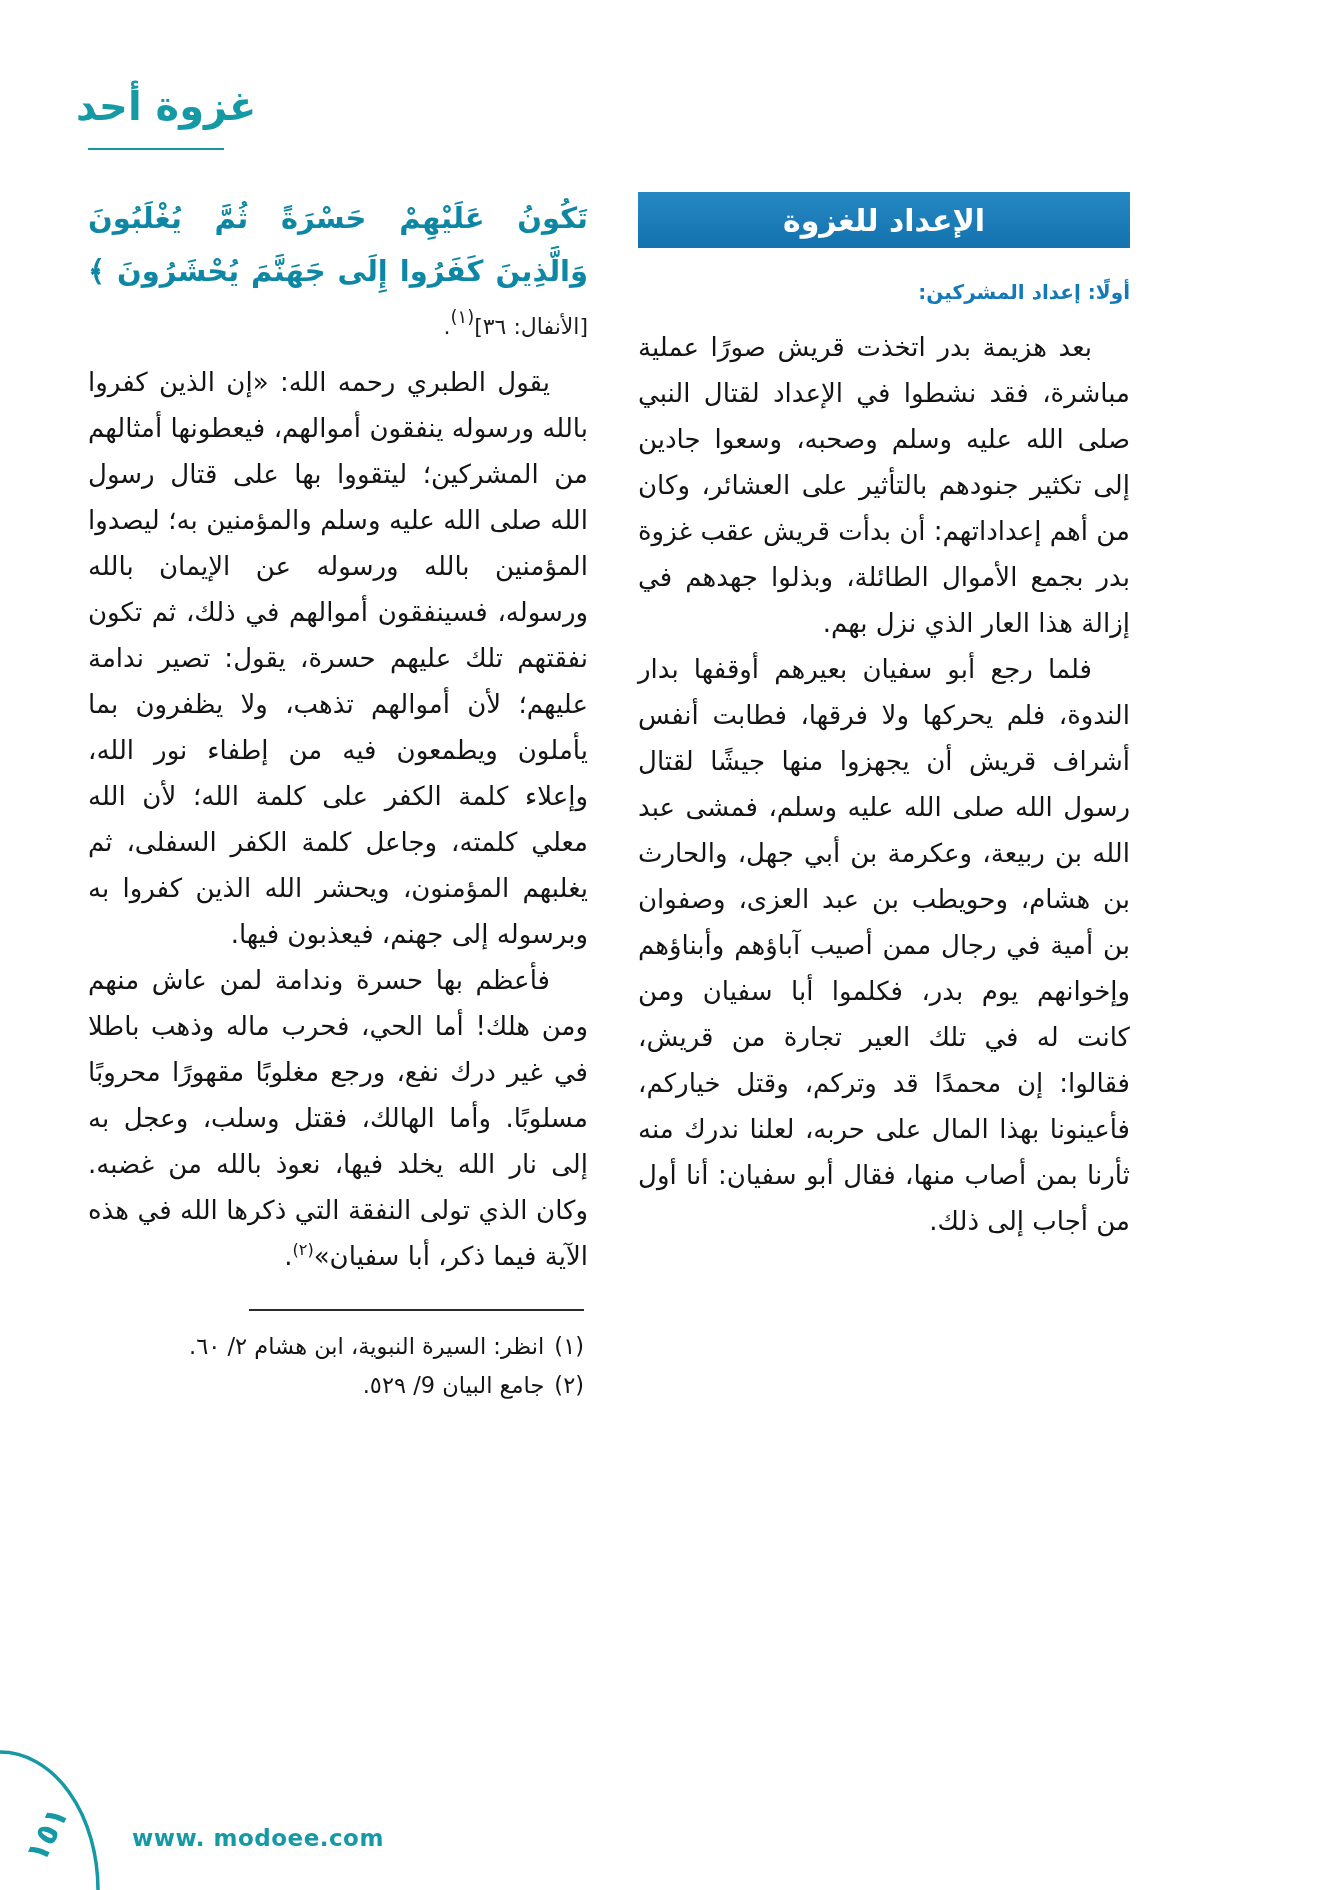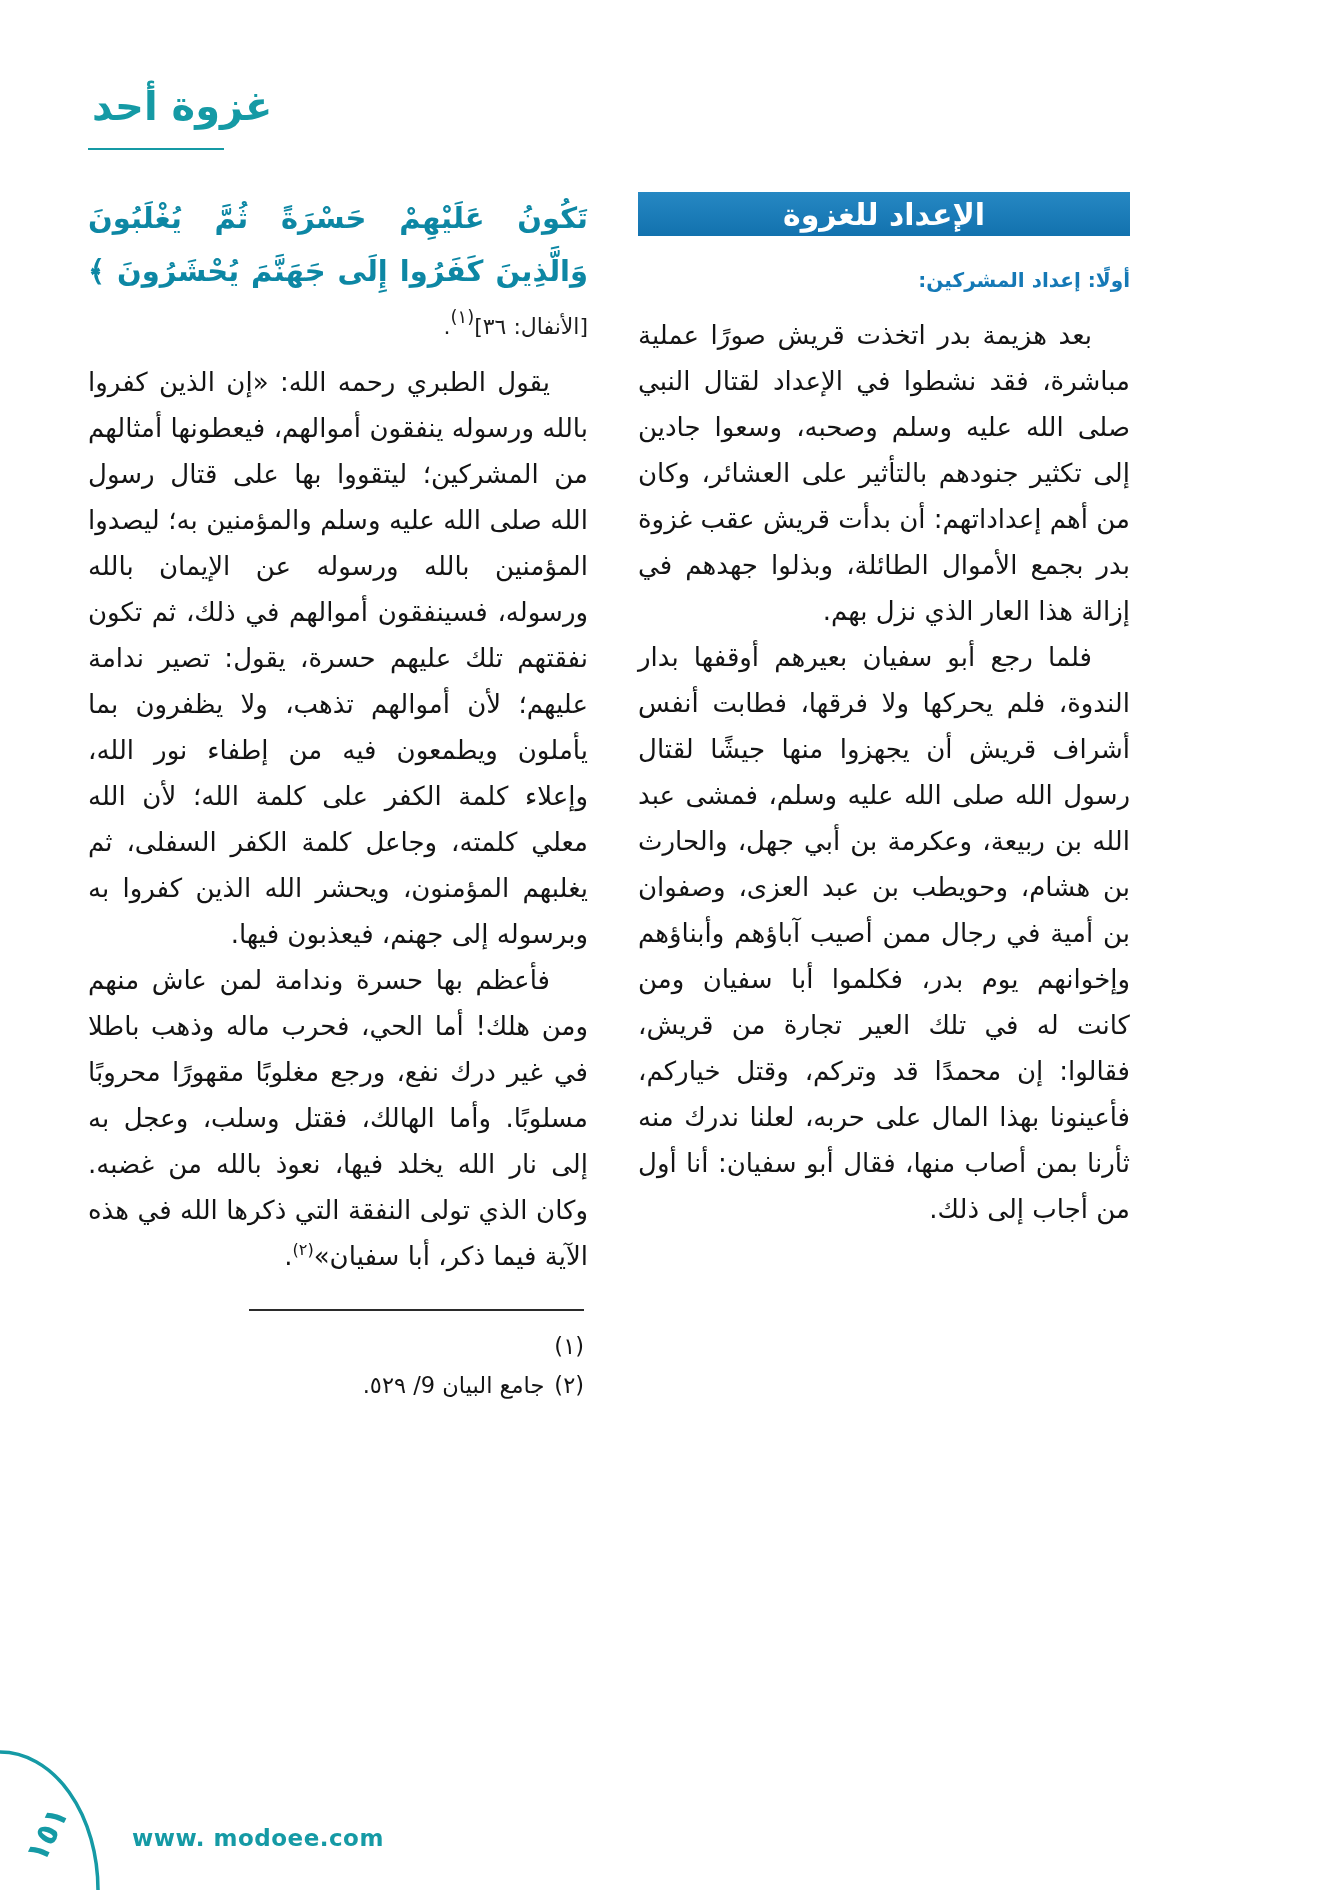--- a/index.html
+++ b/index.html
@@ -14,21 +14,21 @@
     background:#ffffff;
     font-family:"DejaVu Sans",sans-serif;
     color:var(--ink);
     position:relative;
     overflow:hidden;
   }
   .page{position:absolute;inset:0;}
 
   
   .chapter-title{
-    position:absolute;top:86px;left:92px;
+    position:absolute;top:86px;left:76px;
     color:var(--teal);
     font-size:40px;font-weight:bold;
     letter-spacing:1px;
     direction:rtl;
     line-height:1;
   }
   .chapter-rule{
     position:absolute;top:148px;left:88px;width:136px;height:0;
     border-top:2.5px solid var(--teal);
   }
@@ -37,21 +37,21 @@
   .columns{
     position:absolute;top:192px;left:88px;width:1042px;
     display:flex;gap:50px;direction:rtl;
     align-items:flex-start;
   }
   .col{direction:rtl;}
   .col-right{width:492px;}
   .col-left{width:500px;}
 
   .banner{
-    width:100%;height:44px;
+    width:100%;height:56px;
     background:linear-gradient(180deg,#2688c3 0%,#1272ae 100%);
     color:#ffffff;
     display:flex;align-items:center;justify-content:center;
     font-size:30px;font-weight:bold;
     margin-bottom:30px;
   }
   .subheading{
     color:var(--blue);
     font-size:20px;font-weight:bold;
     margin-bottom:18px;
@@ -147,20 +147,21 @@
       </p>
       <p class="body indent">يقول الطبري رحمه الله: «إن الذين كفروا بالله ورسوله ينفقون أموالهم، فيعطونها أمثالهم من المشركين؛ ليتقووا بها على قتال رسول الله صلى الله عليه وسلم والمؤمنين به؛ ليصدوا المؤمنين بالله ورسوله عن الإيمان بالله ورسوله، فسينفقون أموالهم في ذلك، ثم تكون نفقتهم تلك عليهم حسرة، يقول: تصير ندامة عليهم؛ لأن أموالهم تذهب، ولا يظفرون بما يأملون ويطمعون فيه من إطفاء نور الله، وإعلاء كلمة الكفر على كلمة الله؛ لأن الله معلي كلمته، وجاعل كلمة الكفر السفلى، ثم يغلبهم المؤمنون، ويحشر الله الذين كفروا به وبرسوله إلى جهنم، فيعذبون فيها.</p>
       <p class="body indent">
         <span>فأعظم بها حسرة وندامة لمن عاش منهم ومن هلك! أما الحي، فحرب ماله وذهب باطلا في غير درك نفع، ورجع مغلوبًا مقهورًا محروبًا مسلوبًا. وأما الهالك، فقتل وسلب، وعجل به إلى نار الله يخلد فيها، نعوذ بالله من غضبه. وكان الذي تولى النفقة التي ذكرها الله في هذه الآية فيما ذكر، أبا سفيان»</span><sup class="fn">(٢)</sup><span>.</span>
       </p>
 
       <div class="footnotes">
         <div class="fn-sep"></div>
         <div class="fn-row">
           <span class="fn-num">(١)</span>
+          <span class="fn-text">انظر: السيرة النبوية، ابن هشام ٢/ ٦٠.</span>
         </div>
         <div class="fn-row">
           <span class="fn-num">(٢)</span>
           <span class="fn-text">جامع البيان 9/ ٥٢٩.</span>
         </div>
       </div>
     </section>
 
   </div>
 

